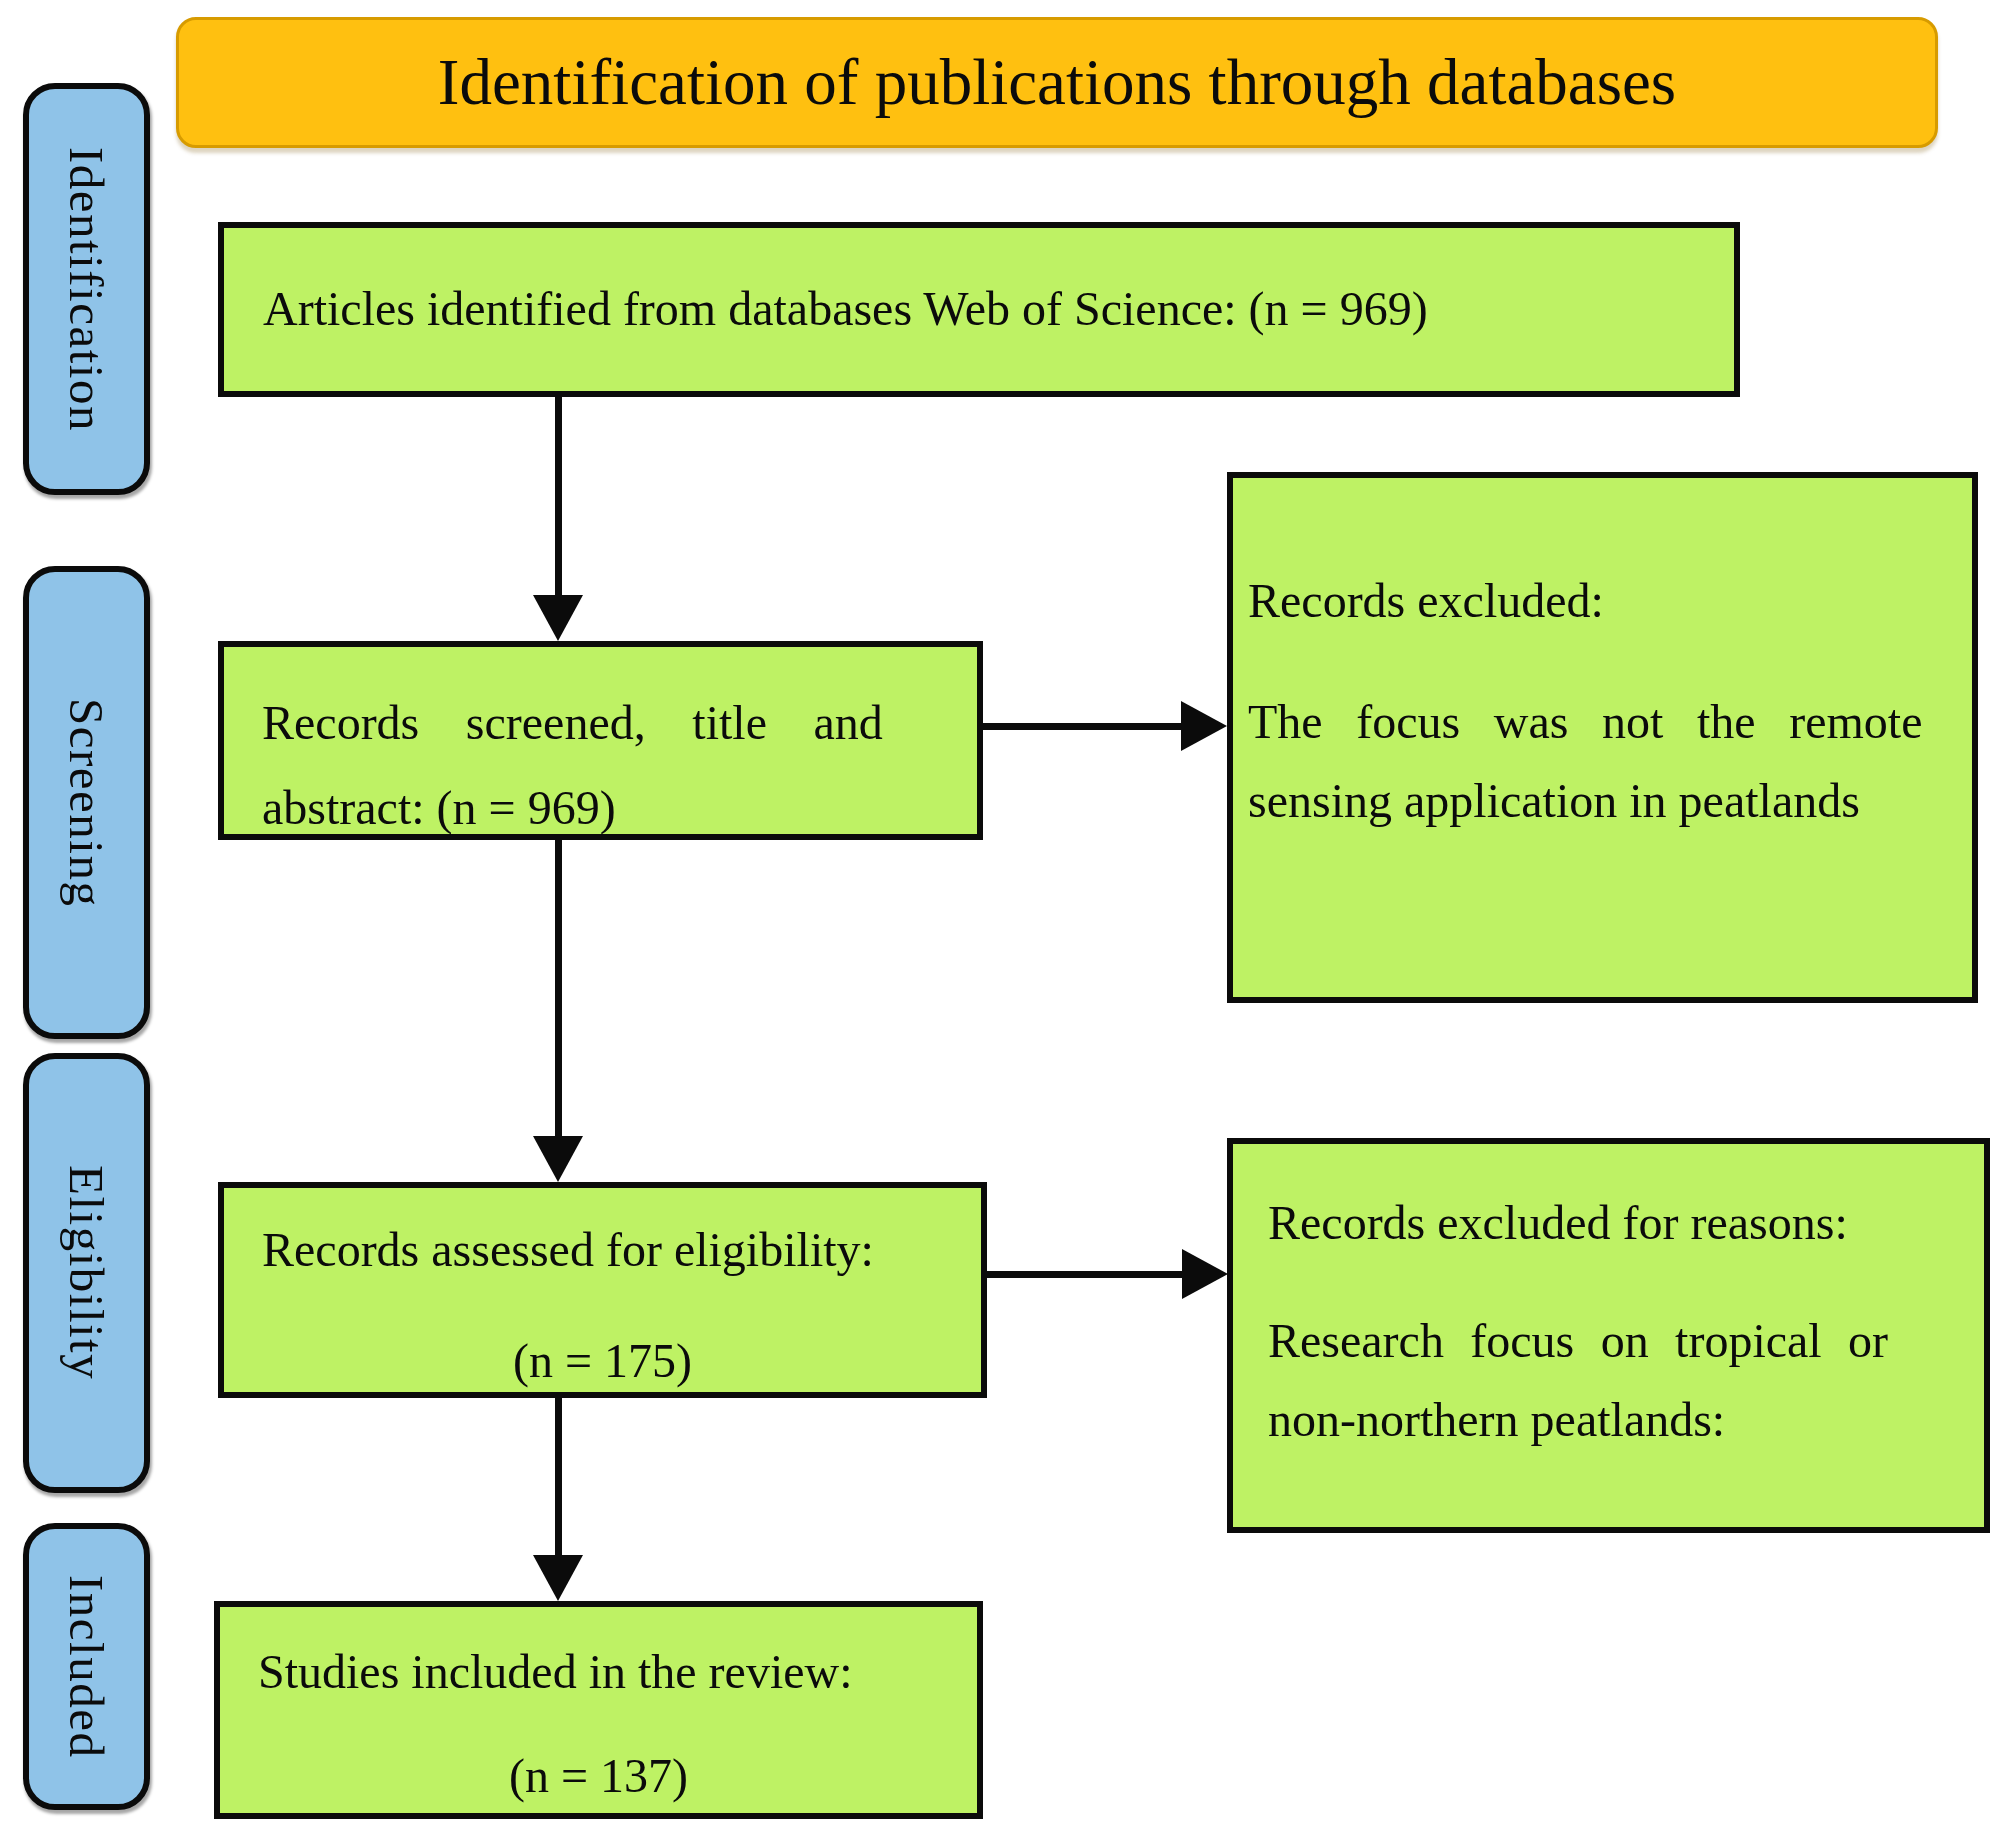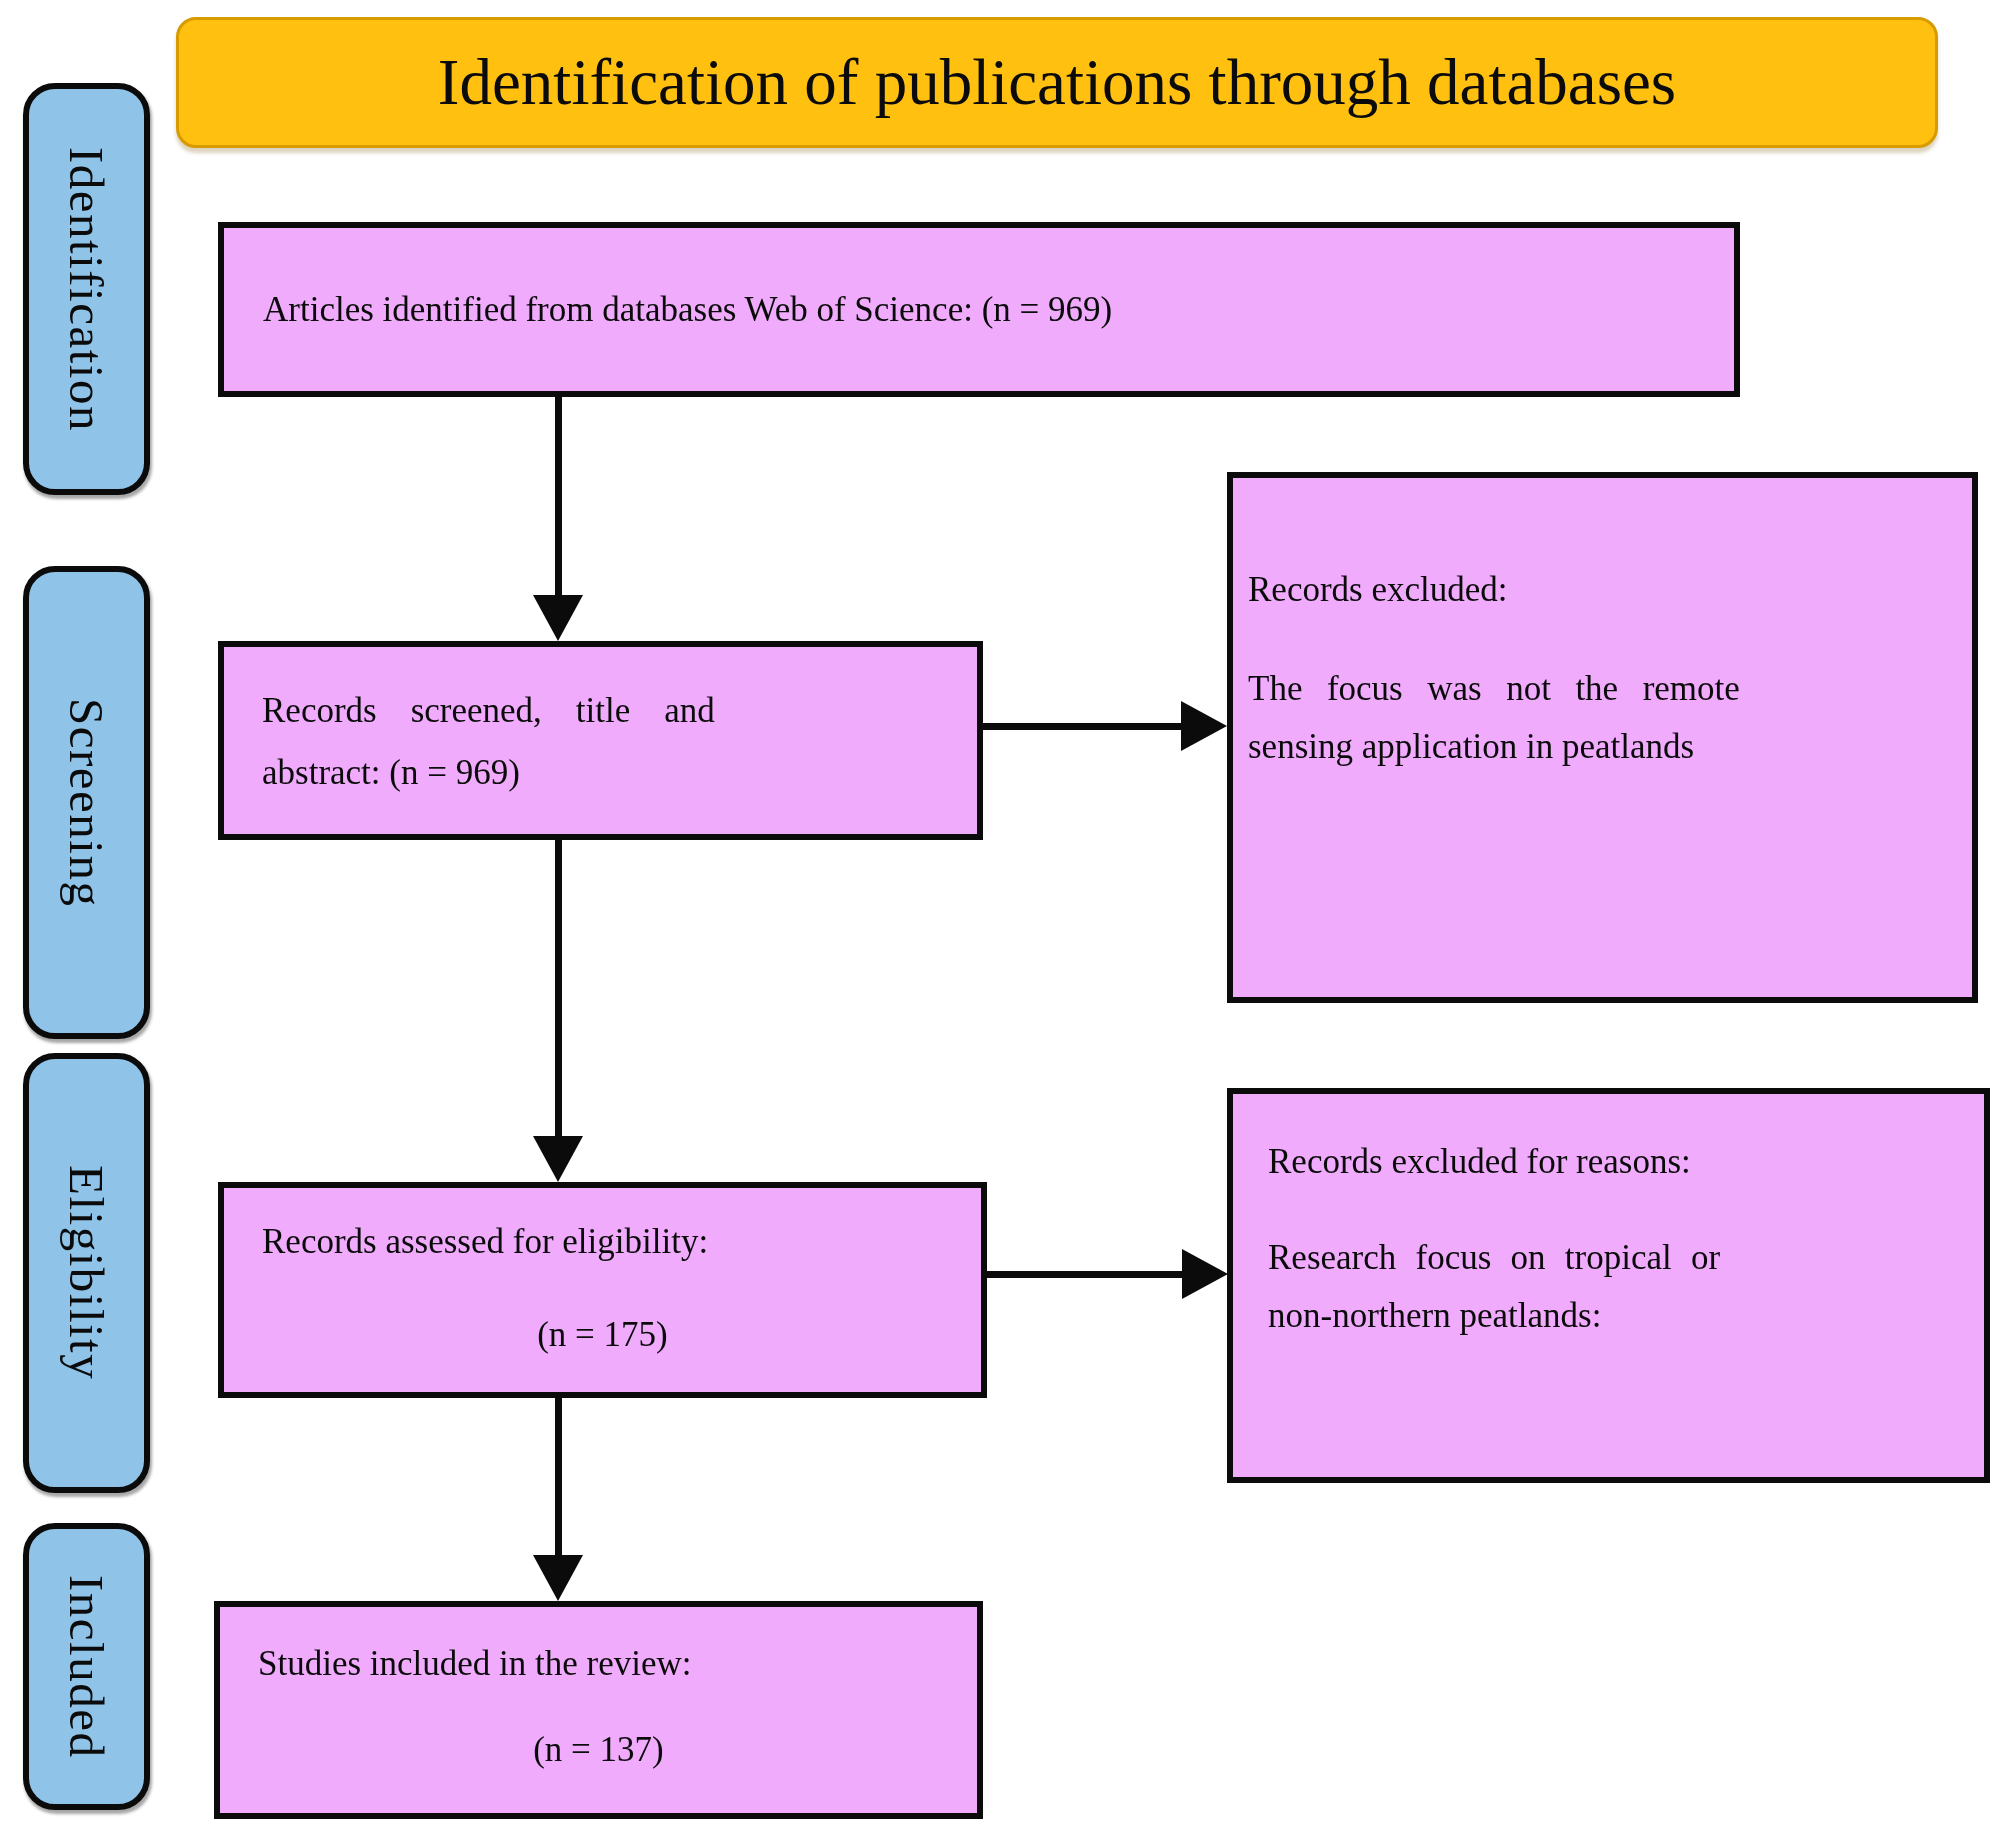--- a/index.html
+++ b/index.html
@@ -31,39 +31,39 @@
   .stage span {
     writing-mode:vertical-rl; font-size:49px; letter-spacing:1.5px; white-space:nowrap;
   }
   #stage-identification { top:83px;  height:412px; }
   #stage-screening      { top:566px;  height:473px; }
   #stage-eligibility    { top:1053px; height:440px; }
   #stage-included       { top:1523px; height:287px; }
 
   
   .fbox {
-    position:absolute; background:#f0abfc;
+    position:absolute; background:#bef264;
     border:6px solid var(--box-border,#0b0b0b); box-sizing:border-box;
-    font-size:35px; line-height:1.35;
+    font-size:48px; line-height:1.35;
   }
   .fbox .line { display:block; }
   #box1 { left:218px; top:222px; width:1522px; height:175px;
           display:flex; align-items:center; padding:0 39px; }
   #box2 { left:218px; top:641px;  width:765px; height:199px; padding:33px 38px 0; line-height:1.78; }
   #box2 .wide1 { word-spacing:0.72em; }
   #box3 { left:218px; top:1182px; width:769px; height:216px; padding:30px 38px 0; }
   #box3 .centered { text-align:center; margin-top:46px; }
   #box4 { left:214px; top:1601px; width:769px; height:218px; padding:33px 38px 0; }
   #box4 .centered { text-align:center; margin-top:39px; }
 
   
   #rbox1 { left:1227px; top:472px;  width:751px;  height:531px; padding:83px 15px 0; line-height:1.66; }
   #rbox1 .para { margin-top:41px; }
   #rbox1 .wide2 { word-spacing:0.45em; }
-  #rbox2 { left:1227px; top:1088px; width:763px; height:395px; padding:39px 35px 0; line-height:1.66; }
+  #rbox2 { left:1227px; top:1138px; width:763px; height:395px; padding:39px 35px 0; line-height:1.66; }
   #rbox2 .para { margin-top:38px; }
   #rbox2 .wide3 { word-spacing:0.30em; }
 
   
   .arrow-v { position:absolute; width:6.8px; background:var(--arrow,#0b0b0b); }
   .arrow-v::after {
     content:""; position:absolute; left:calc(50% - 25px); bottom:-44px;
     border-left:25px solid transparent; border-right:25px solid transparent;
     border-top:46px solid var(--arrow,#0b0b0b);
   }

